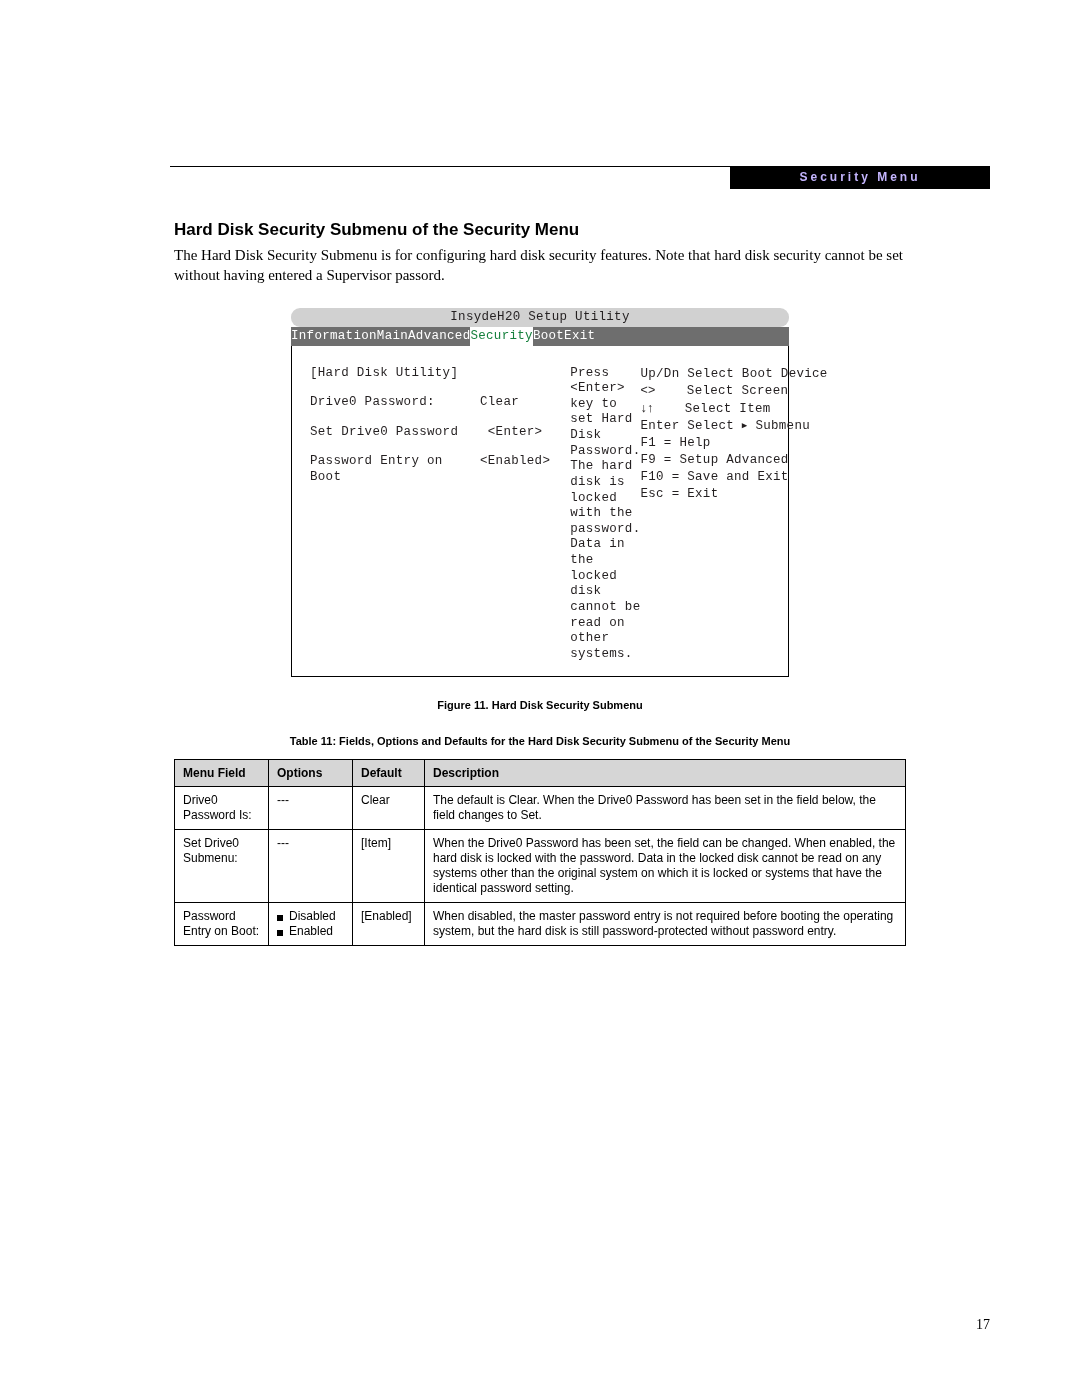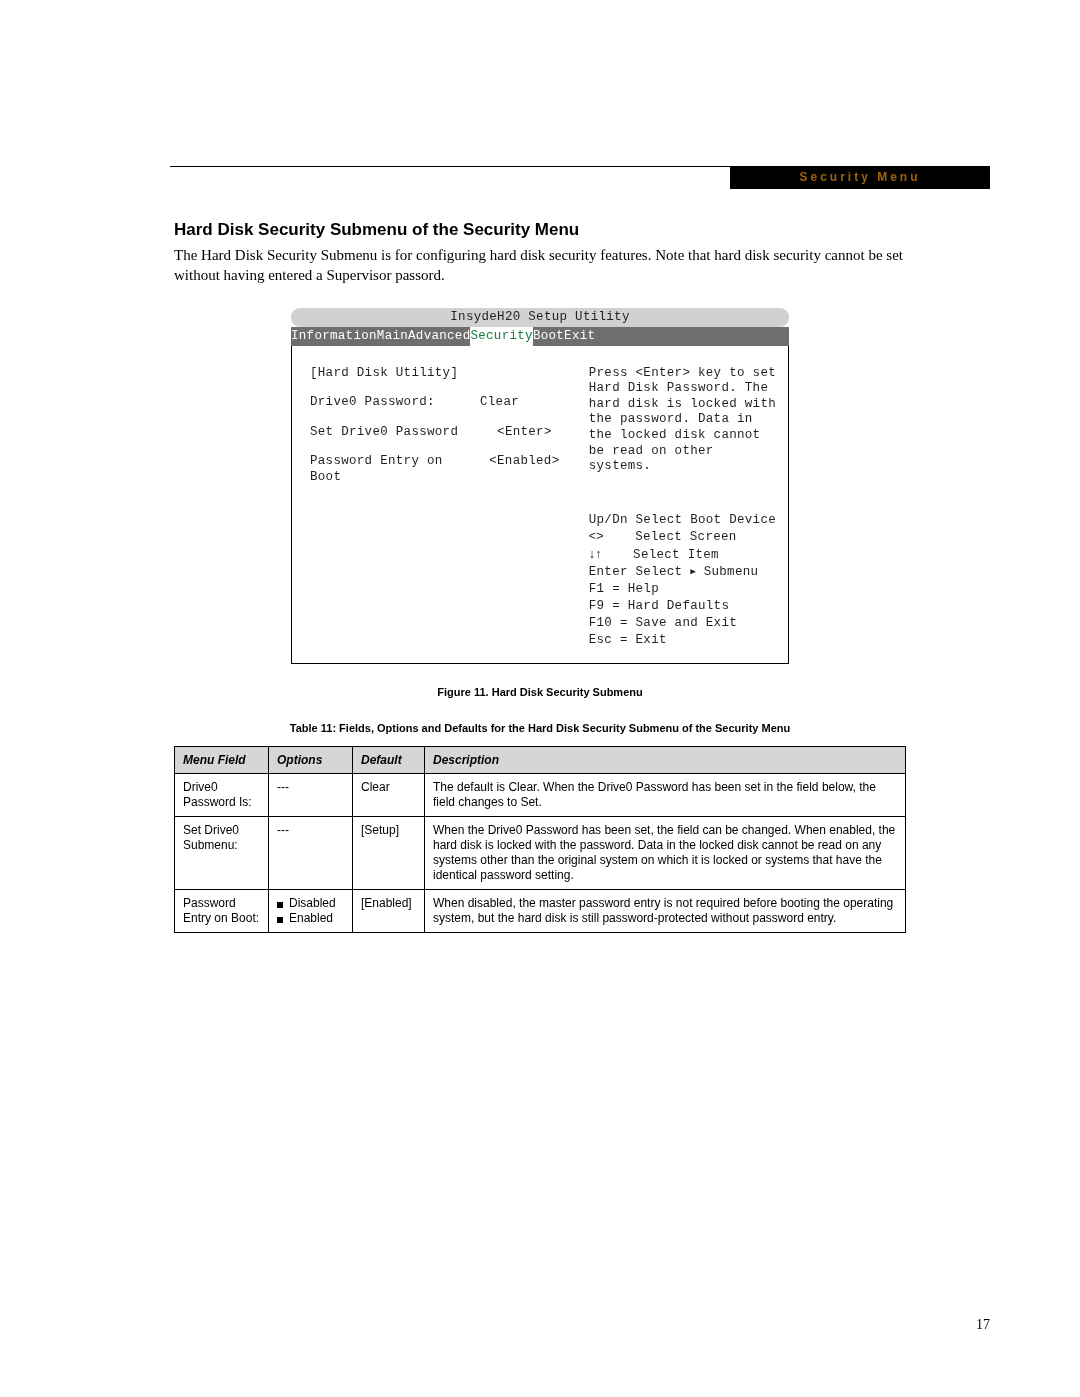--- a/index.html
+++ b/index.html
@@ -22,21 +22,21 @@
     left: 170px;
     right: 90px;
     border-top: 1.2px solid #000;
   }
   .header-badge {
     position: absolute;
     top: 166px;
     right: 90px;
     width: 260px;
     background: #000;
-    color: #a16207;
+    color: #c4b5fd;
     font-family: Arial, Helvetica, sans-serif;
     font-weight: bold;
     font-size: 12px;
     letter-spacing: 3px;
     text-align: center;
     padding: 4px 0 5px;
   }
   .content { margin-top: 50px; }
   h2.section-title {
     font-family: Arial, Helvetica, sans-serif;
@@ -87,23 +87,21 @@
     min-height: 318px;
   }
   .bios-left {
     flex: 1 1 62%;
     padding: 20px 12px 14px 18px;
   }
   .bios-right {
     flex: 1 1 38%;
     padding: 20px 12px 14px 8px;
     display: flex;
-    flex-direction: column;
     justify-content: space-between;
-    align-items: flex-end;
   }
   .bios-row {
     display: flex;
     margin-bottom: 14px;
     line-height: 1.25;
   }
   .bios-row .lab { width: 170px; }
   .bios-row .val { flex: 1; text-align: left; }
   .bios-row .valr { flex: 1; text-align: center; }
   .nav-block .line { white-space: nowrap; }
@@ -129,21 +127,20 @@
     font-family: 'Myriad Pro', Arial, Helvetica, sans-serif;
     font-size: 12px;
   }
   table.fields th {
     background: #d6d6d6;
     text-align: left;
     font-weight: bold;
     border: 1px solid #000;
     padding: 6px 8px;
     font-size: 12px;
-    font-style: italic;
   }
   table.fields td {
     border: 1px solid #000;
     padding: 6px 8px;
     vertical-align: top;
     line-height: 1.25;
   }
   table.fields td.opts { white-space: nowrap; }
   .bullet-line { display: flex; align-items: baseline; }
   .bullet-line .sq {
@@ -204,21 +201,21 @@
           </div>
         </div>
         <div class="bios-right">
           <div style="line-height:1.25;">Press &lt;Enter&gt; key to set Hard Disk Password. The hard disk is locked with the password. Data in the locked disk cannot be read on other systems.</div>
           <div class="nav-block" style="line-height:1.35;">
             <div class="line">Up/Dn Select Boot Device</div>
             <div class="line"><span class="arrow-sym">&lt;&gt;</span>&nbsp;&nbsp;&nbsp;&nbsp;Select Screen</div>
             <div class="line"><span class="arrow-sym">↓↑</span>&nbsp;&nbsp;&nbsp;&nbsp;Select Item</div>
             <div class="line">Enter&nbsp;Select <span class="tri">▶</span> Submenu</div>
             <div class="line">F1  = Help</div>
-            <div class="line">F9  = Hard Defaults</div>
+            <div class="line">F9  = Setup Advanced</div>
             <div class="line">F10 = Save and Exit</div>
             <div class="line">Esc = Exit</div>
           </div>
         </div>
       </div>
     </div>
 
     <div class="fig-caption">Figure 11.  Hard Disk Security Submenu</div>
 
     <div class="table-title">Table 11: Fields, Options and Defaults for the Hard Disk Security Submenu of the Security Menu</div>
@@ -241,21 +238,21 @@
       <tbody>
         <tr>
           <td>Drive0 Password Is:</td>
           <td class="opts">---</td>
           <td>Clear</td>
           <td>The default is Clear. When the Drive0 Password has been set in the field below, the field changes to Set.</td>
         </tr>
         <tr>
           <td>Set Drive0 Submenu:</td>
           <td class="opts">---</td>
-          <td>[Setup]</td>
+          <td>[Item]</td>
           <td>When the Drive0 Password has been set, the field can be changed. When enabled, the hard disk is locked with the password. Data in the locked disk cannot be read on any systems other than the original system on which it is locked or systems that have the identical password setting.</td>
         </tr>
         <tr>
           <td>Password Entry on Boot:</td>
           <td class="opts">
             <div class="bullet-line">
                 <span class="sq"></span>
                 <span>Disabled</span>
               </div>
             <div class="bullet-line">

